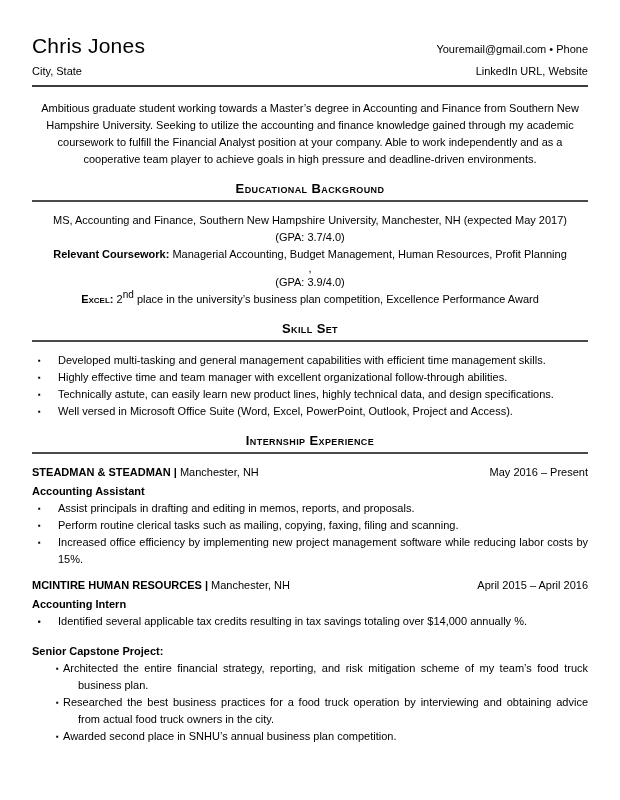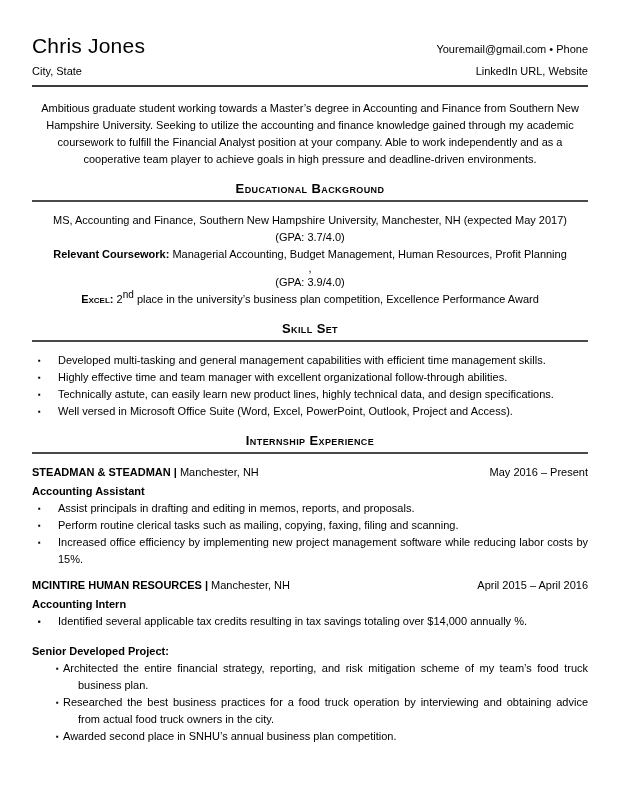--- a/index.html
+++ b/index.html
@@ -104,21 +104,21 @@
       <div><span class="bold">MCINTIRE HUMAN RESOURCES |</span><span> Manchester, NH</span></div>
       <div>April 2015 – April 2016</div>
     </div>
     <div class="job-role">Accounting Intern</div>
     <div class="li"><span class="marker">▪</span></div>
     <div class="li"><span class="marker">▪</span><span>Identified several applicable tax credits resulting in tax savings totaling over $14,000 annually %.</span></div>
   </div>
 
   <div class="sec">
     <div class="sec-body">
-      <div class="bold">Senior Developed Project:</div>
+      <div class="bold">Senior Capstone Project:</div>
       <div class="li-academic">
           <span class="marker">▪</span>
           <span class="txt">Architected the entire financial strategy, reporting, and risk mitigation scheme of my team’s food truck business plan.</span>
         </div>
       <div class="li-academic">
           <span class="marker">▪</span>
           <span class="txt">Researched the best business practices for a food truck operation by interviewing and obtaining advice from actual food truck owners in the city.</span>
         </div>
       <div class="li-academic">
           <span class="marker">▪</span>

